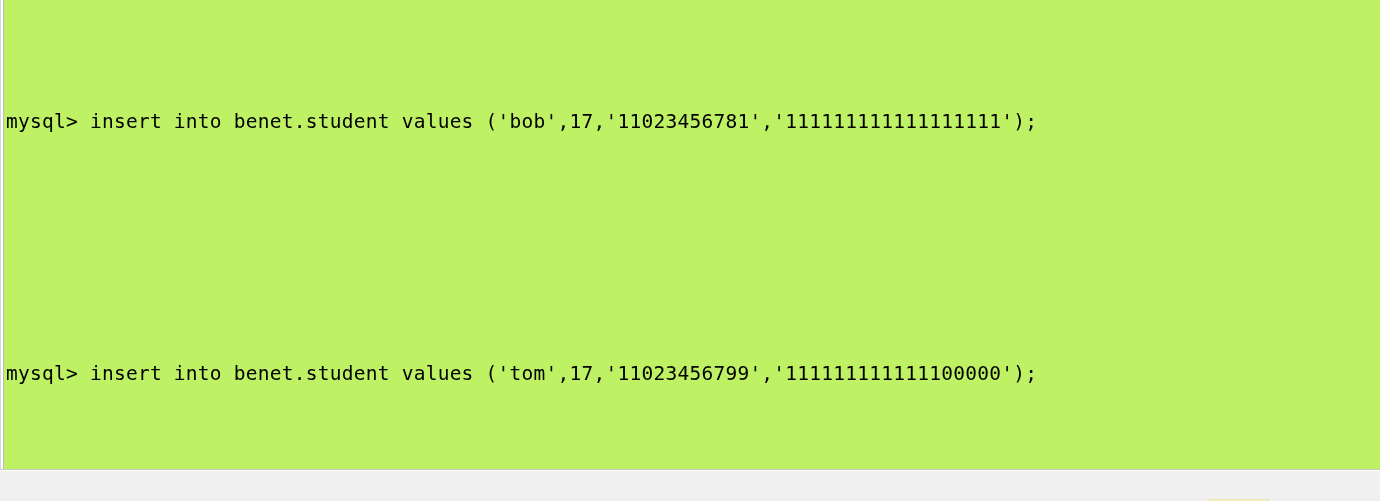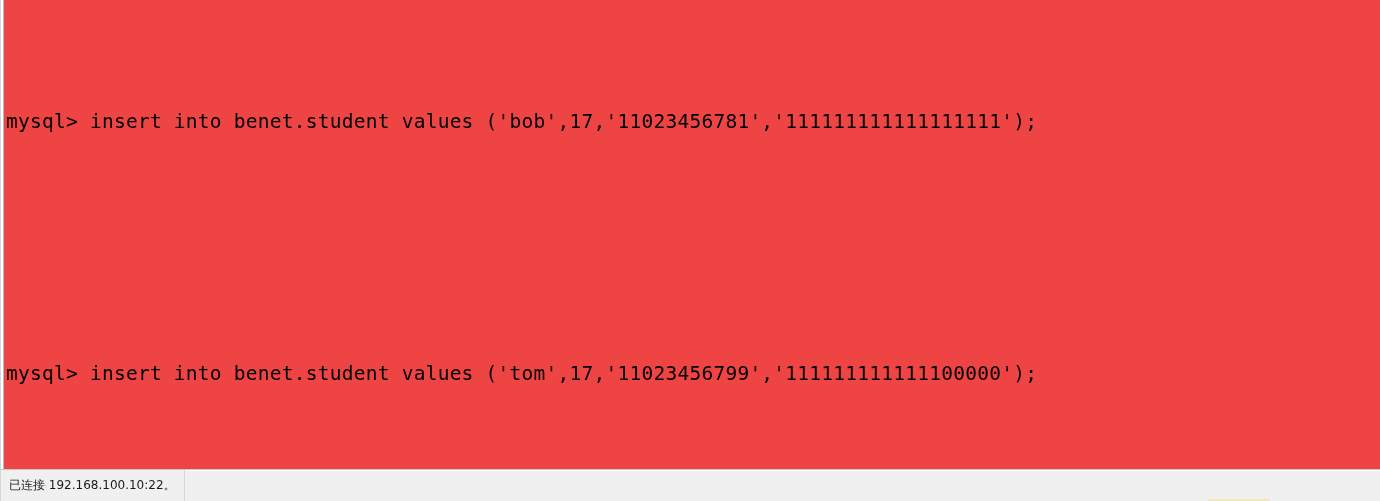--- a/index.html
+++ b/index.html
@@ -19,21 +19,21 @@
     width: 1380px;
     height: 501px;
     background: #ffffff;
     display: flex;
     flex-direction: column;
   }
   
   .terminal-wrap {
     position: relative;
     flex: 1 1 auto;
-    background: #ef4444;
+    background: #bef264;
     overflow: hidden;
   }
   .left-gutter {
     position: absolute;
     left: 0;
     top: 0;
     bottom: 0;
     width: 4px;
     background: #ffffff;
     border-right: 1px solid #b9b9b9;
@@ -134,20 +134,17 @@
       
 
       
 
       
 
     </div>
   </div>
 
   <div class="statusbar">
-    <div class="status-cell first">
-      <span>已连接 192.168.100.10:22。</span>
-    </div>
     <div class="status-spacer"></div>
     <div class="status-accent"></div>
   </div>
 
 </div>
 
 </body></html>

